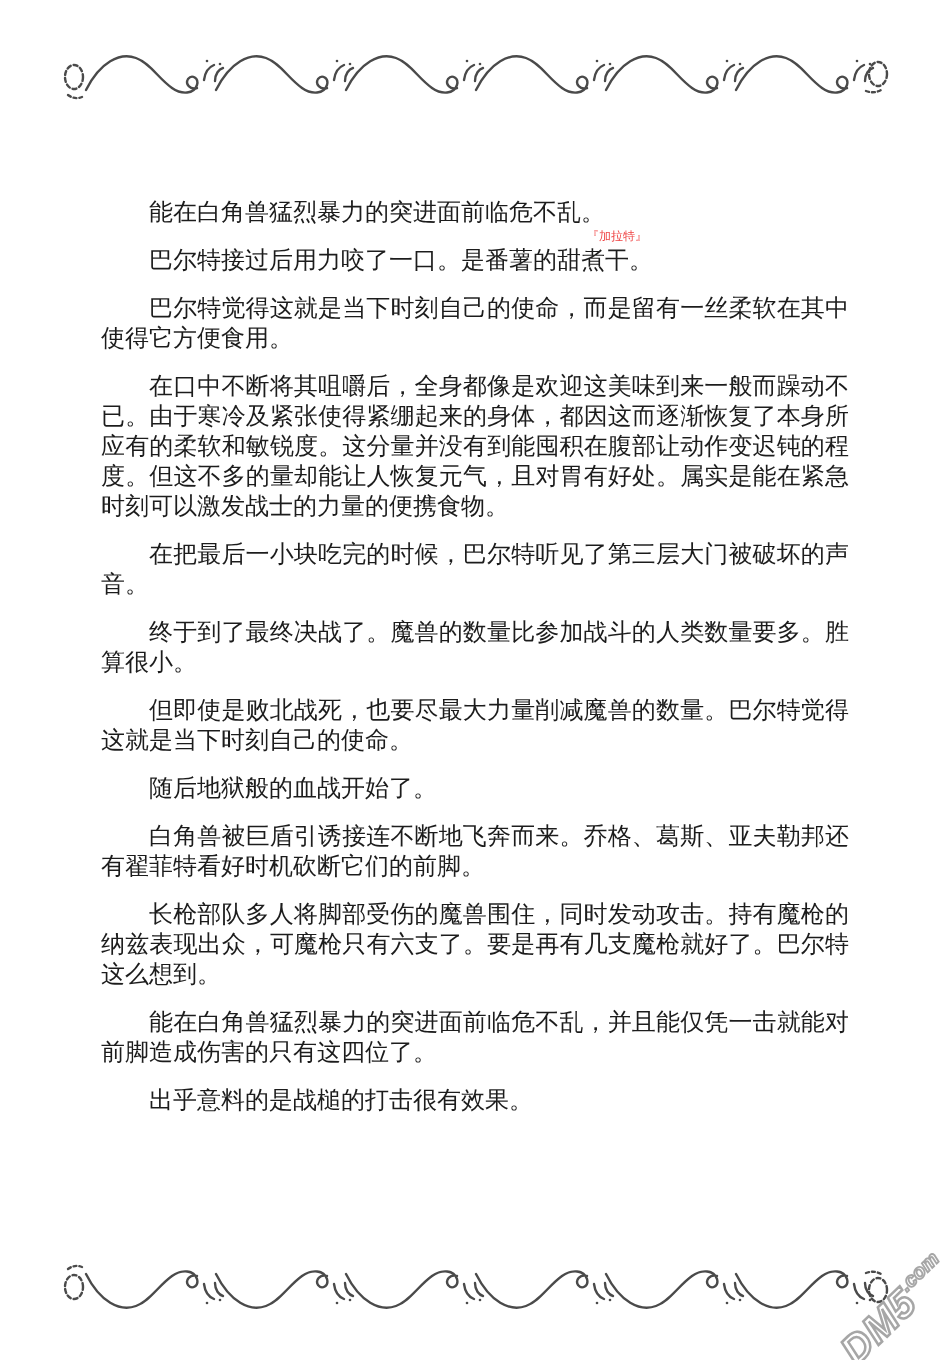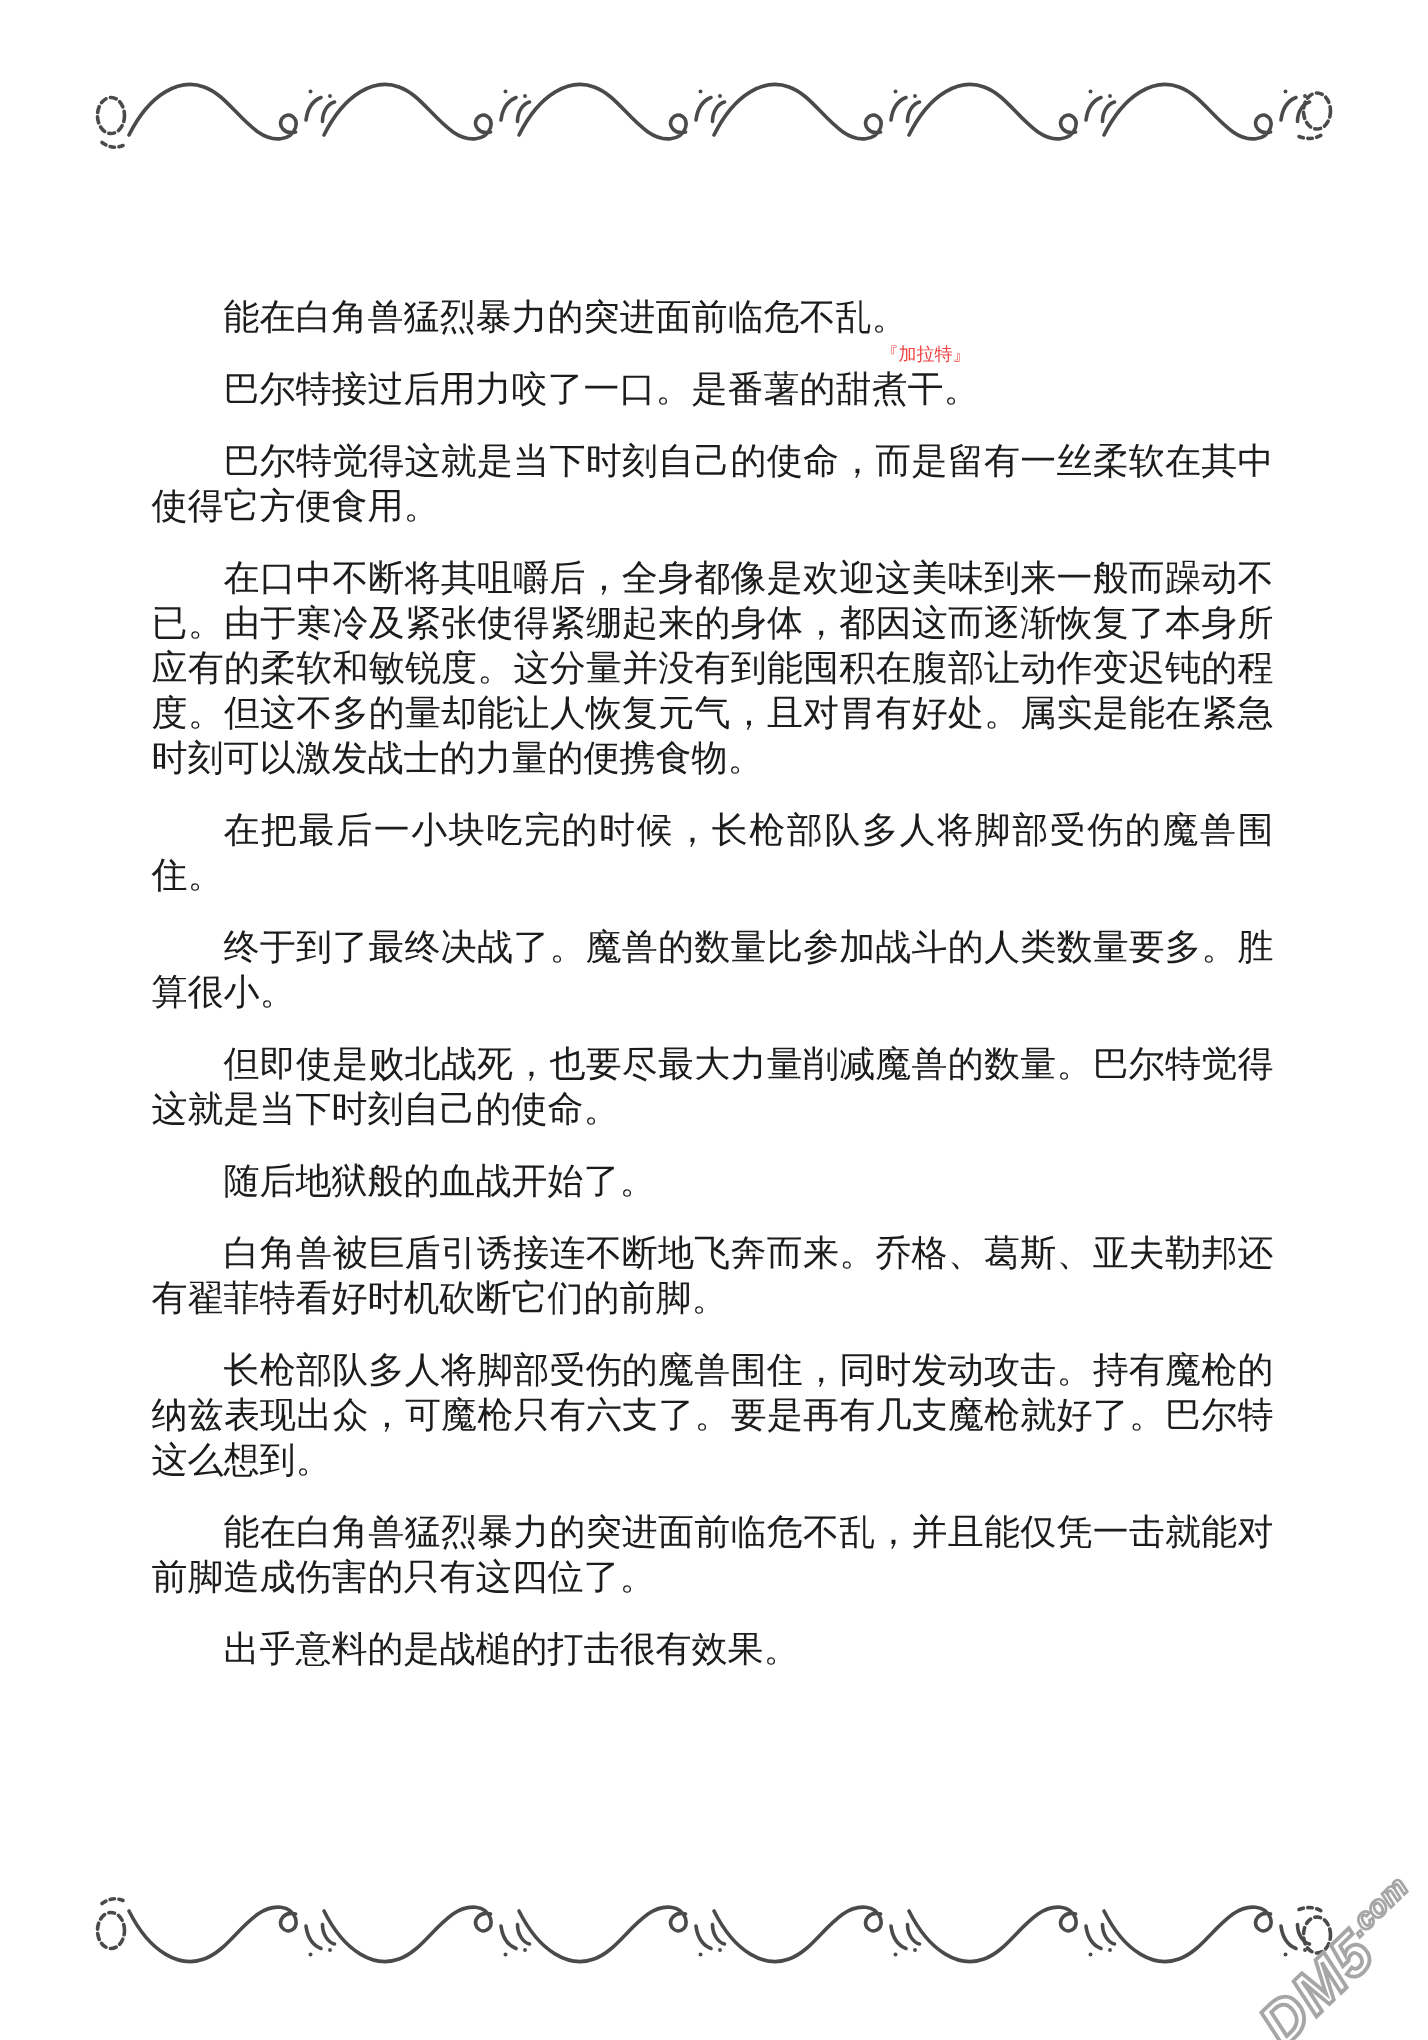--- a/index.html
+++ b/index.html
@@ -104,21 +104,21 @@
 
   <svg class="flourish top" viewBox="0 0 832 62">
     <use href="#flourish-row"></use>
   </svg>
 
   <div class="text-block">
     <p>能在白角兽猛烈暴力的突进面前临危不乱。</p>
     <p><span>巴尔特接过后用力咬了一口。是番薯的</span><span class="ruby-wrap"><span class="ruby-rt">『加拉特』</span><span>甜煮干</span></span><span>。</span></p>
     <p>巴尔特觉得这就是当下时刻自己的使命，而是留有一丝柔软在其中使得它方便食用。</p>
     <p>在口中不断将其咀嚼后，全身都像是欢迎这美味到来一般而躁动不已。由于寒冷及紧张使得紧绷起来的身体，都因这而逐渐恢复了本身所应有的柔软和敏锐度。这分量并没有到能囤积在腹部让动作变迟钝的程度。但这不多的量却能让人恢复元气，且对胃有好处。属实是能在紧急时刻可以激发战士的力量的便携食物。</p>
-    <p>在把最后一小块吃完的时候，长枪部队多人将脚部受伤的魔兽围住。</p>
+    <p>在把最后一小块吃完的时候，巴尔特听见了第三层大门被破坏的声音。</p>
     <p>终于到了最终决战了。魔兽的数量比参加战斗的人类数量要多。胜算很小。</p>
     <p>但即使是败北战死，也要尽最大力量削减魔兽的数量。巴尔特觉得这就是当下时刻自己的使命。</p>
     <p>随后地狱般的血战开始了。</p>
     <p>白角兽被巨盾引诱接连不断地飞奔而来。乔格、葛斯、亚夫勒邦还有翟菲特看好时机砍断它们的前脚。</p>
     <p>长枪部队多人将脚部受伤的魔兽围住，同时发动攻击。持有魔枪的纳兹表现出众，可魔枪只有六支了。要是再有几支魔枪就好了。巴尔特这么想到。</p>
     <p>能在白角兽猛烈暴力的突进面前临危不乱，并且能仅凭一击就能对前脚造成伤害的只有这四位了。</p>
     <p>出乎意料的是战槌的打击很有效果。</p>
   </div>
 
   <svg class="flourish bottom" viewBox="0 0 832 62">

